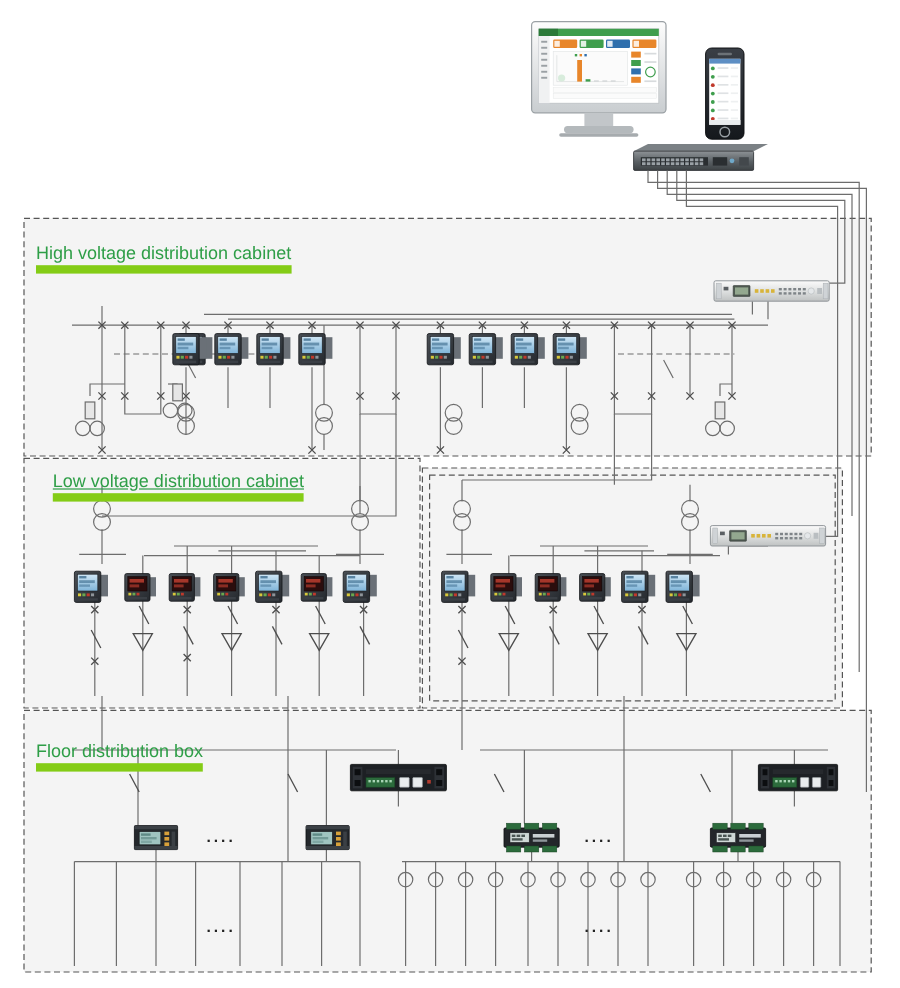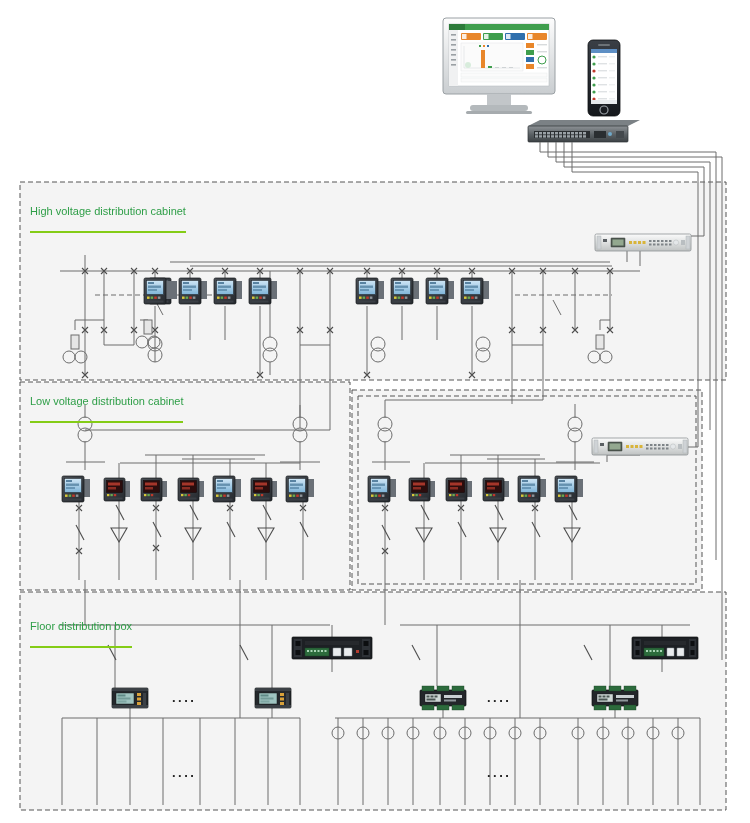--- a/index.html
+++ b/index.html
@@ -1,21 +1,21 @@
 <!DOCTYPE html>
 <html><head>
 <meta charset="utf-8">
 <style>
   html,body{margin:0;padding:0;background:#ffffff;}
   body{width:750px;height:823px;position:relative;overflow:hidden;
        font-family:"Liberation Sans","DejaVu Sans",sans-serif;}
   #stage{position:absolute;left:0;top:0;width:750px;height:823px;}
   svg.layer{position:absolute;left:0;top:0;width:750px;height:823px;overflow:visible;}
-  .sec-label{position:absolute;color:#2e9e47;font-size:11px;white-space:nowrap;
-             border-bottom:2px solid #84cc16;padding-bottom:13px;line-height:13px;}
+  .sec-label{position:absolute;color:#2e9e47;font-size:15px;white-space:nowrap;
+             border-bottom:7px solid #84cc16;padding-bottom:3px;line-height:13px;}
   .dots{position:absolute;color:#222;font-size:13px;letter-spacing:2.5px;font-weight:bold;}
 </style>
 </head>
 <body>
 
 <div id="stage">
 
   <svg class="layer" viewBox="0 0 750 823">
     <defs>
       <linearGradient id="gMonitor" x1="0" y1="0" x2="0" y2="1">
@@ -773,21 +773,21 @@
           <rect x="10.5" y="9.5" width="3" height="2"></rect>
         <rect x="14.5" y="9.5" width="3" height="2"></rect>
           <rect x="6.5" y="12.5" width="9" height="2"></rect>
         </g>
       <rect x="24" y="9" width="18" height="3" fill="#c9cfd2"></rect>
       <rect x="24" y="13.5" width="12" height="2" fill="#8d9599"></rect>
     </g>
   </svg>
 
   <div class="sec-label" style="left:30px;top:205px;">High voltage distribution  cabinet</div>
-  <div class="sec-label" style="left:30px;top:395px;">Low voltage distribution  cabinet</div>
+  <div class="sec-label" style="left:44px;top:395px;text-decoration:underline;">Low voltage distribution  cabinet</div>
   <div class="sec-label" style="left:30px;top:620px;">Floor distribution box</div>
 
   <div class="dots" style="left:172px;top:690px;">....</div>
   <div class="dots" style="left:487px;top:690px;">....</div>
   <div class="dots" style="left:172px;top:765px;">....</div>
   <div class="dots" style="left:487px;top:765px;">....</div>
 
 </div>
 
 </body></html>

